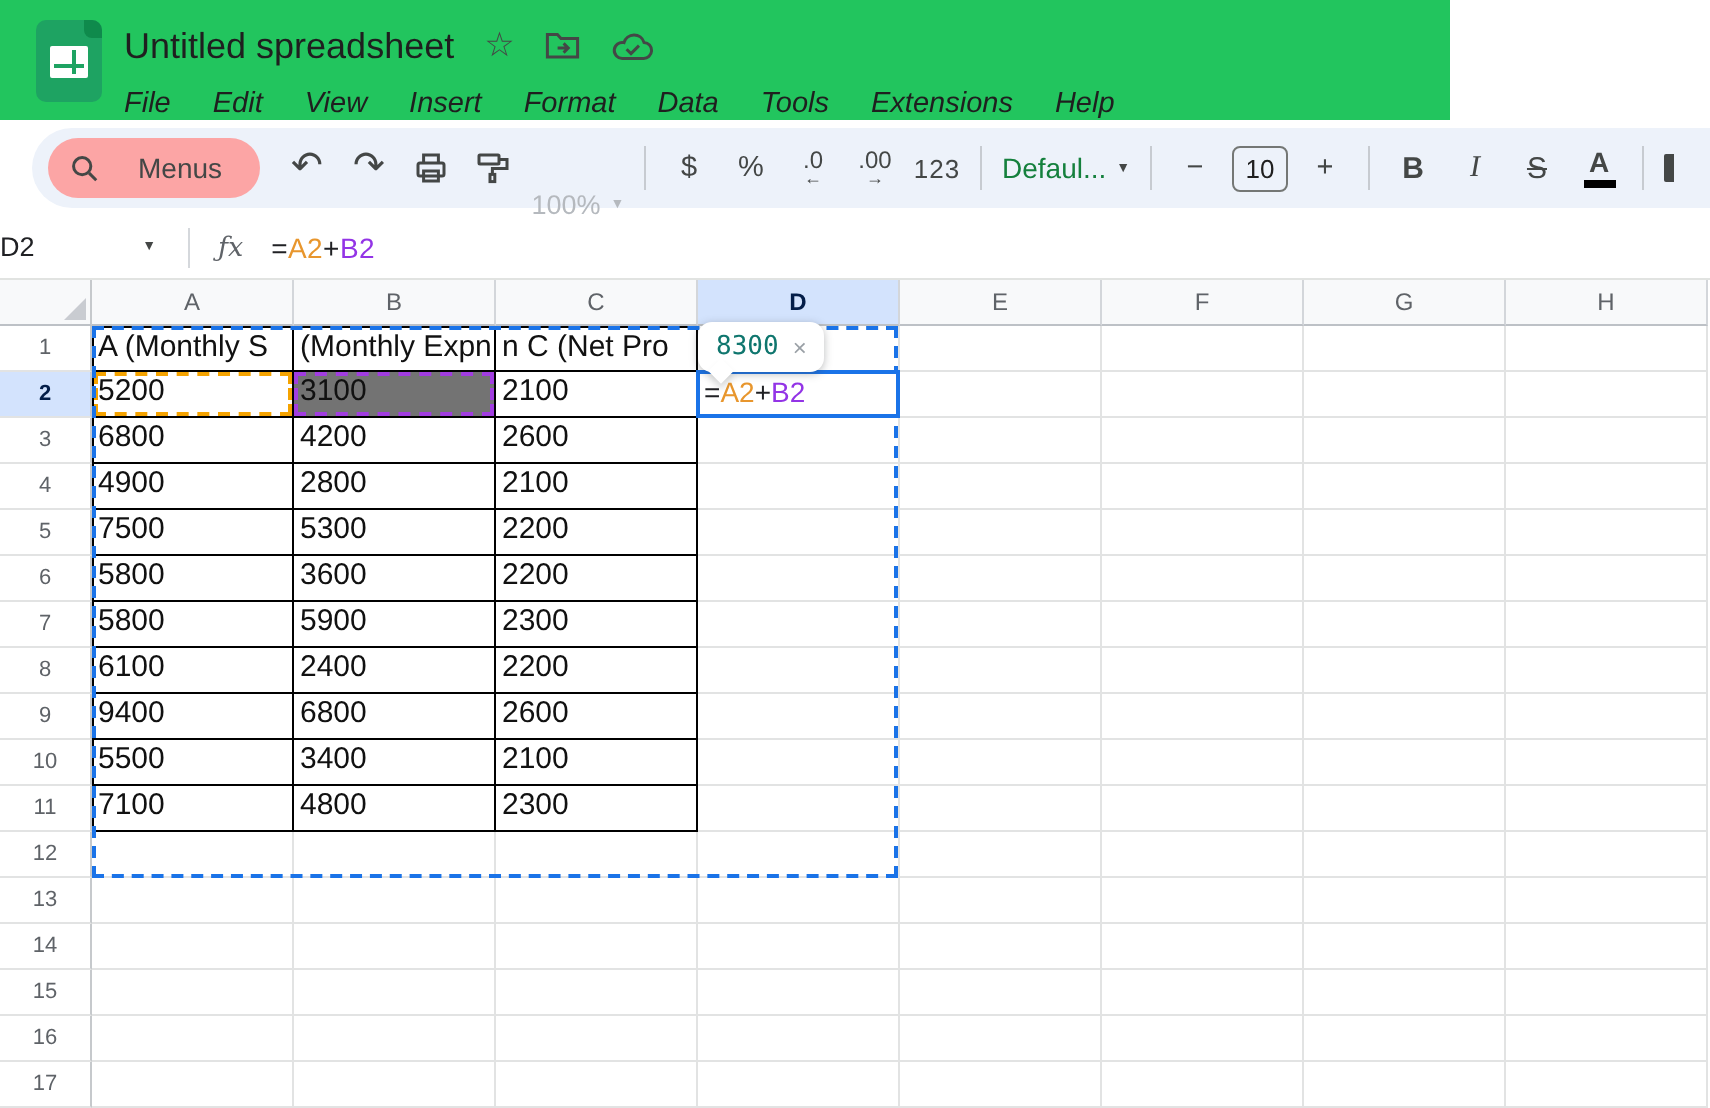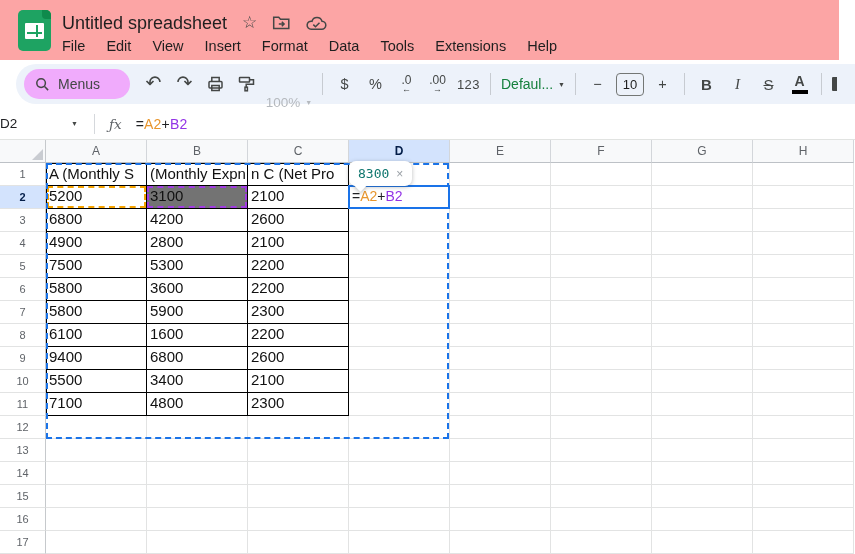--- a/index.html
+++ b/index.html
@@ -1,38 +1,38 @@
 <!DOCTYPE html>
 <html><head>
 <meta charset="utf-8">
 <style>
   * { margin:0; padding:0; box-sizing:border-box; }
   html,body { width:855px; height:554px; overflow:hidden; background:#fff;
     font-family:"Liberation Sans", sans-serif; color:#1f1f1f; }
-  .topbar { position:absolute; left:0; top:0; width:839px; height:60px; background:#fca5a5; }
+  .topbar { position:absolute; left:0; top:0; width:725px; height:60px; background:#22c55e; }
   .logo { position:absolute; left:18px; top:10px; width:33px; height:41px; background:#1ea362;
     border-radius:5px; }
   .logo .fold { position:absolute; right:0; top:0; width:9px; height:9px; background:#0f8a4c;
     border-radius:0 5px 0 4px; }
   .logo .grid4 { position:absolute; left:7px; top:13px; width:19px; height:16px; background:#fff; border-radius:1px;
     background-image:linear-gradient(#1ea362,#1ea362),linear-gradient(#1ea362,#1ea362);
     background-size:2px 100%,100% 2px; background-position:8.5px 0,0 7px; background-repeat:no-repeat;
     border:2px solid #fff; }
   .title-block { position:absolute; left:62px; top:10px; }
   .title-row { display:flex; align-items:center; gap:15px; height:26px; }
   .doc-title { font-size:18px; color:#1f1f1f; }
   .tb-ic { color:#444746; display:flex; align-items:center; }
   .star { font-size:17px; margin-top:-2px; }
-  .menu-bar { display:flex; gap:21px; margin-top:2px; height:22px; align-items:flex-start; }
+  .menu-bar { display:flex; gap:21px; margin-top:2px; height:22px; align-items:flex-end;font-style:italic; }
   .menu-item { font-size:14.5px; color:#1f1f1f; cursor:default; }
 
   .toolbar { position:absolute; left:16px; top:64px; right:-26px; height:40px; background:#edf2fa;
     border-radius:20px; display:flex; align-items:center; padding-left:8px; }
-  .search-pill { width:106px; height:30px; background:#f0abfc; border-radius:15px; display:flex;
-    align-items:center; gap:8px; padding-left:11px; margin-right:8px; }
+  .search-pill { width:106px; height:30px; background:#fca5a5; border-radius:15px; display:flex;
+    align-items:center; gap:19px; padding-left:11px; margin-right:8px; }
   .search-pill span { font-size:14px; color:#444746; }
   .tbtn { min-width:31px; height:30px; display:flex; align-items:center; justify-content:center;
     color:#444746; font-size:16px; border-radius:4px; }
   .tbtn svg { stroke:#444746; fill:none; stroke-width:1.5; }
   .undo,.redo { font-size:19px; margin-top:-3px; }
   .zoomctl { width:54px; display:flex; gap:5px; align-items:center; justify-content:center;margin-top:36px; }
   .zoomctl .zv { font-size:13.5px; color:#b5b9be; }
   .caret { font-size:7px; color:#444746; }
   .caret.dis { color:#b5b9be; }
   .tdiv { width:1px; height:22px; background:#c7cbd1; margin:0 6px; }
@@ -297,21 +297,21 @@
         <div class="cell tbl">2300</div>
         <div class="cell"></div>
         <div class="cell"></div>
         <div class="cell"></div>
         <div class="cell"></div>
         <div class="cell"></div>
       </div>
       <div class="grow">
         <div class="rowh">8</div>
         <div class="cell tbl tbl-left">6100</div>
-        <div class="cell tbl">1600</div>
+        <div class="cell tbl">2400</div>
         <div class="cell tbl">2200</div>
         <div class="cell"></div>
         <div class="cell"></div>
         <div class="cell"></div>
         <div class="cell"></div>
         <div class="cell"></div>
       </div>
       <div class="grow">
         <div class="rowh">9</div>
         <div class="cell tbl tbl-left">9400</div>

